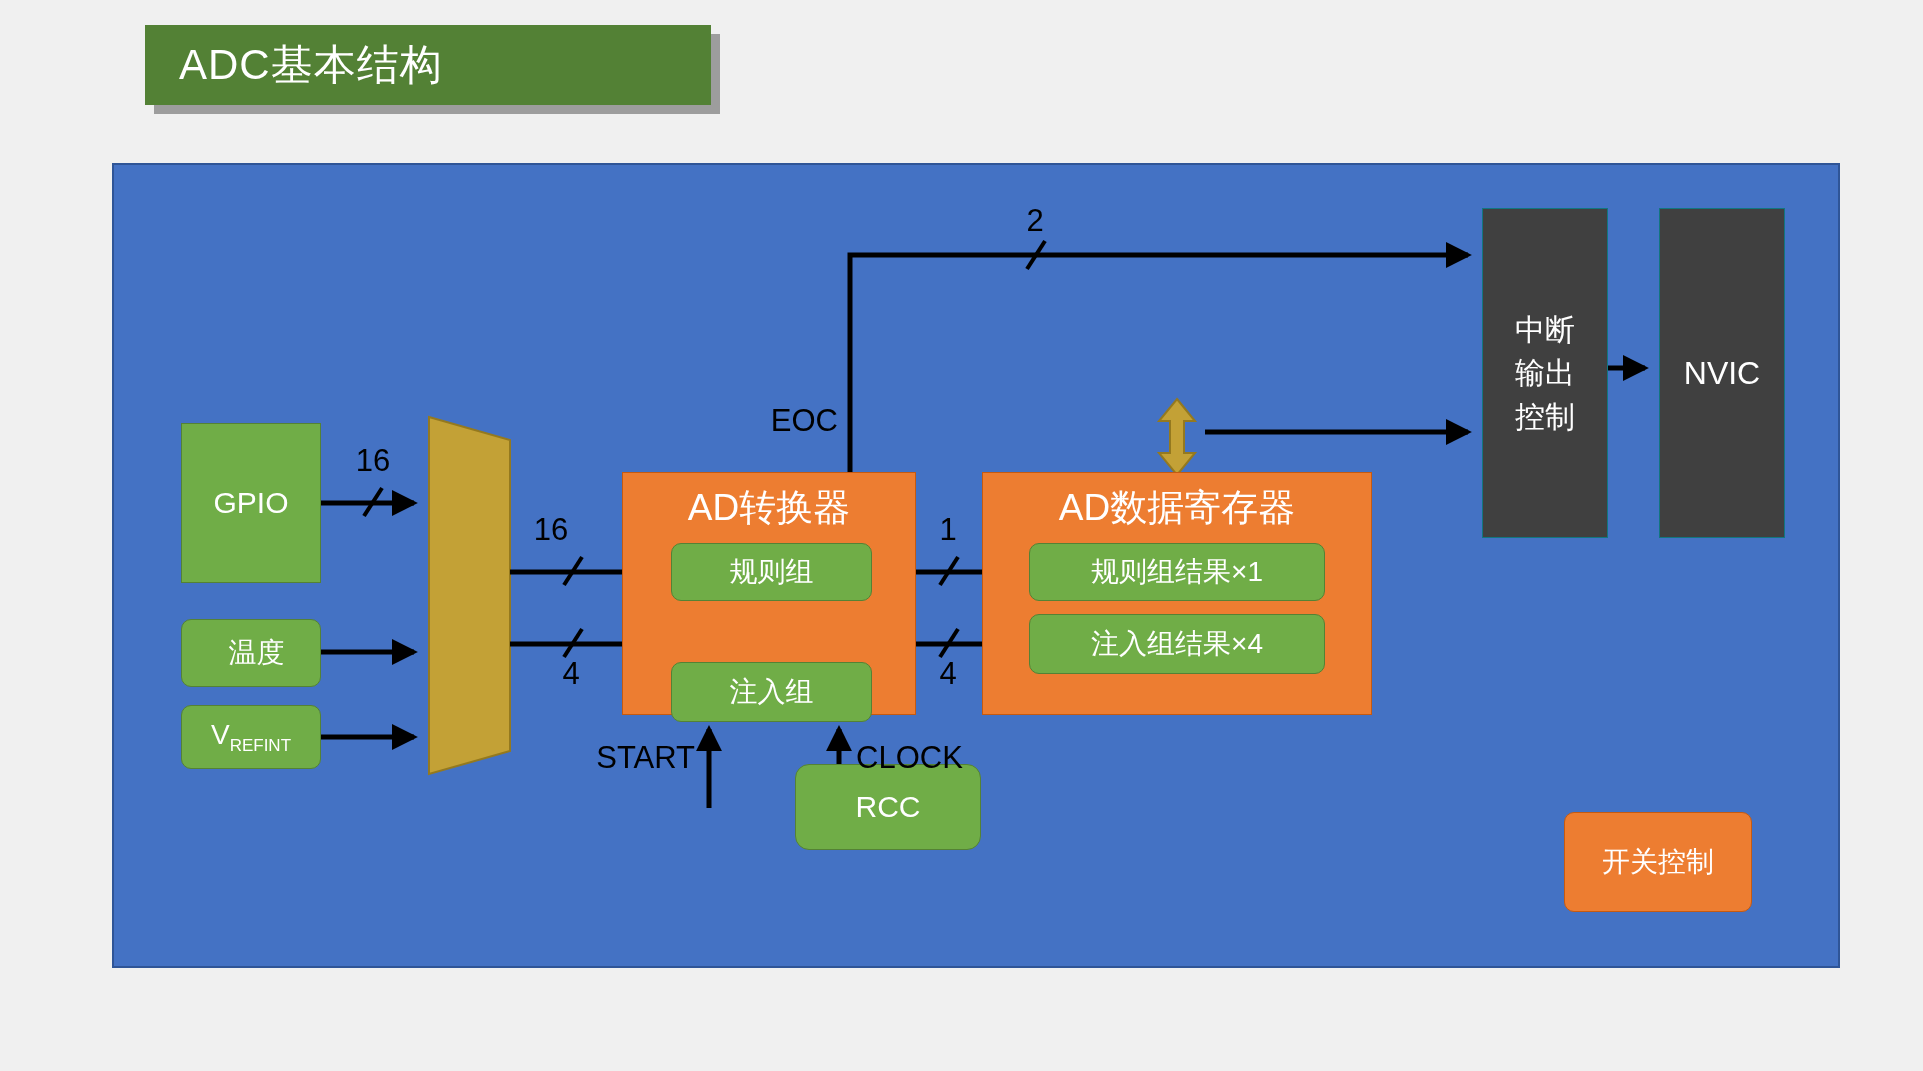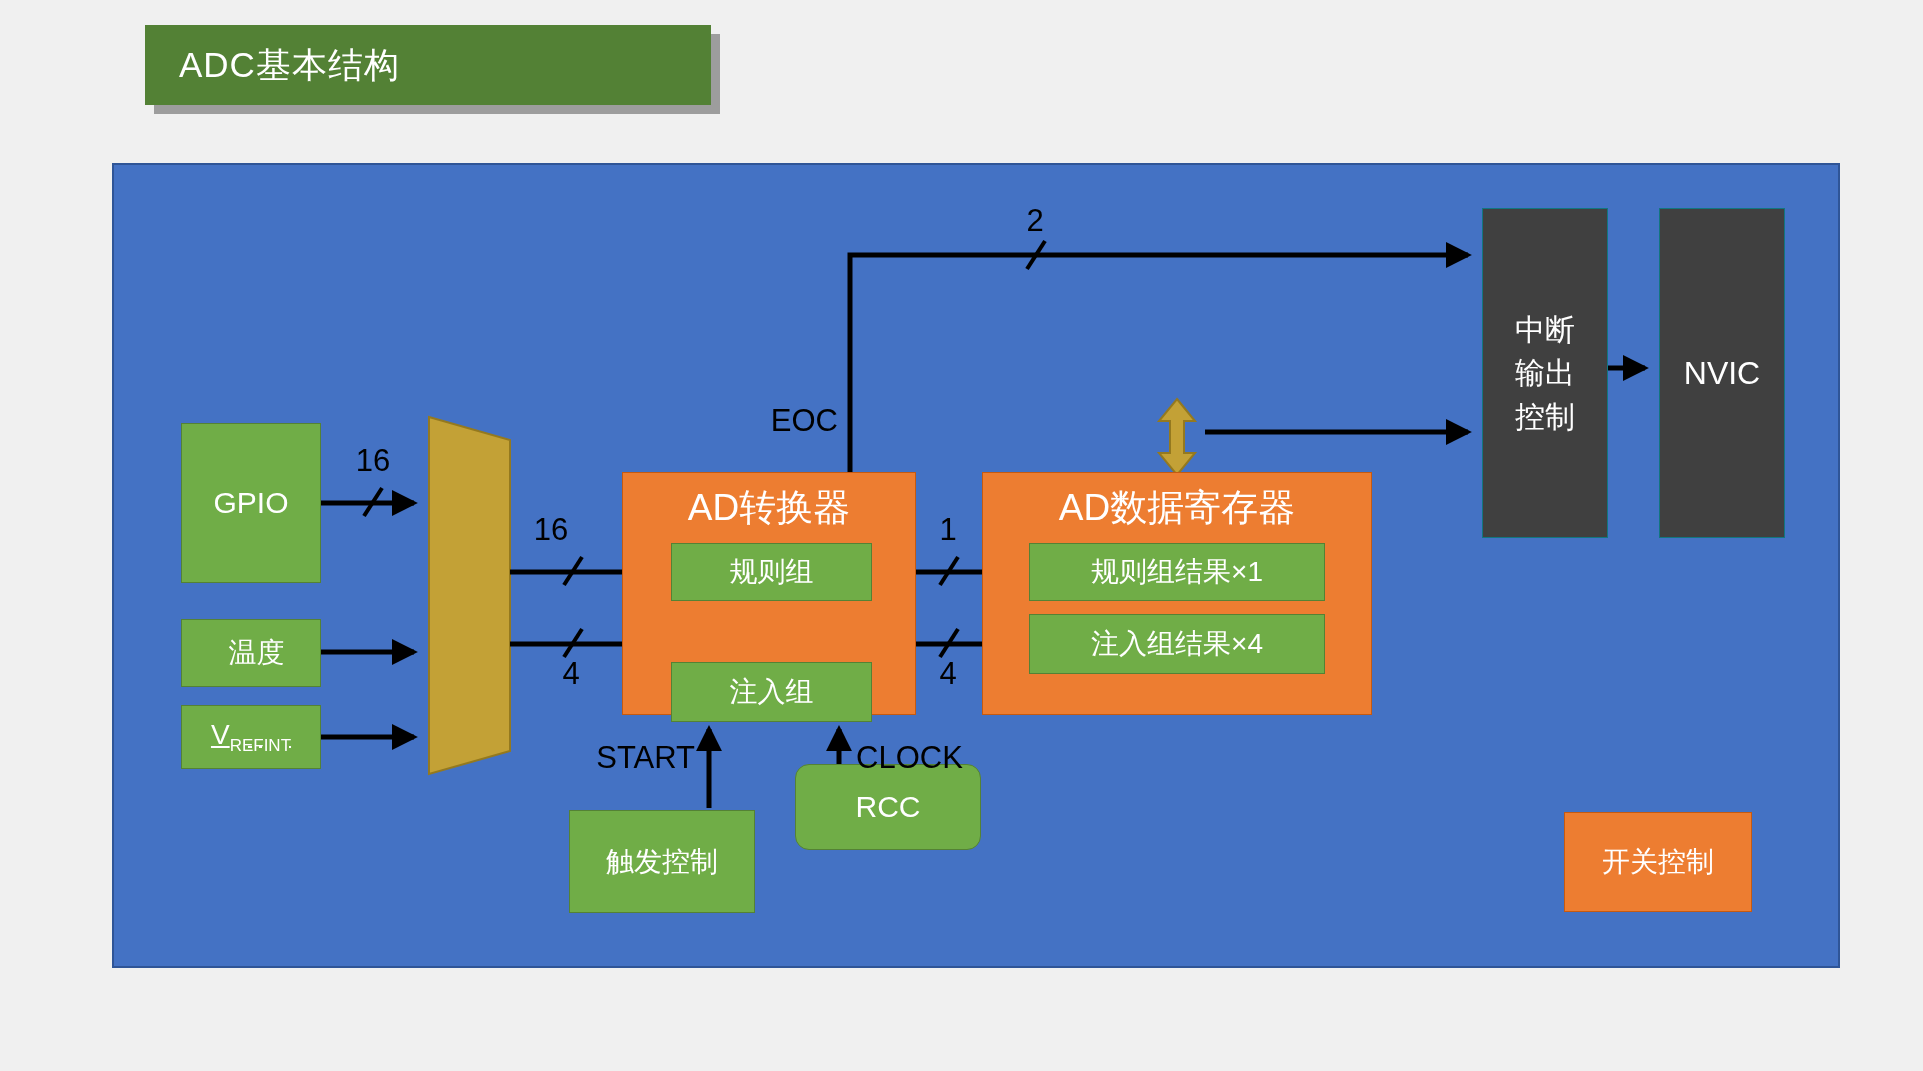--- a/index.html
+++ b/index.html
@@ -3,34 +3,34 @@
 <meta charset="utf-8">
 <style>
   * { margin:0; padding:0; box-sizing:border-box; }
   html,body { width:1923px; height:1071px; background:#f0f0f0; font-family:"Liberation Sans", sans-serif; }
   #stage { position:relative; width:1923px; height:1071px; background:#f0f0f0; overflow:hidden; }
 
   
   .title-shadow { position:absolute; left:154px; top:34px; width:566px; height:80px; background:#9d9d9d; }
   .title-banner { position:absolute; left:145px; top:25px; width:566px; height:80px; background:#538135;
                   color:#fff; display:flex; align-items:center; padding-left:34px;
-                  font-size:35px; font-weight:400; letter-spacing:1px; }
+                  font-size:42px; font-weight:400; letter-spacing:1px; }
 
   
   .panel { position:absolute; left:112px; top:163px; width:1728px; height:805px;
            background:#4472c4; border:2px solid #2f5597; }
 
   
   .box { position:absolute; display:flex; flex-direction:column; align-items:center; justify-content:center;
          color:#fff; text-align:center; z-index:3; }
   .green  { background:#70ad47; border:1px solid #548235; }
   .orange { background:#ed7d31; border:1px solid #c55a11; }
   .teal   { background:#404040; border:1px solid #117680; }
 
-  .fs28 { font-size:28px; }
+  .fs28 { font-size:28px;border-radius:10px; }
   .fs30 { font-size:30px; }
   .fs32 { font-size:32px; }
 
   
   .container-title { position:absolute; width:100%; top:10px; left:0; text-align:center; font-size:37px; color:#fff; }
 
   sub { font-size:17px; }
 
   
   .line-label { position:absolute; z-index:4; color:#000; font-size:31px; }
@@ -89,21 +89,21 @@
 
     <polygon points="1177,399 1195,421 1184,421 1184,453 1195,453 1177,475 1159,453 1170,453 1170,421 1159,421" fill="#c3a136" stroke="#94791f" stroke-width="2"></polygon>
   </svg>
 
   <div class="box green fs30" style="left:181px; top:423px; width:140px; height:160px;">
     <span>GPIO</span>
   </div>
   <div class="box green fs28" style="left:181px; top:619px; width:140px; height:68px;padding-left:11px;">
     <span>温度</span>
   </div>
-  <div class="box green fs28" style="left:181px; top:705px; width:140px; height:64px;text-decoration:underline;">
+  <div class="box green fs28" style="left:181px; top:705px; width:140px; height:64px;">
     <span><span>V</span><sub>REFINT</sub></span>
   </div>
 
   <div class="box orange" style="left:622px; top:472px; width:294px; height:243px;">
     <div class="container-title">AD转换器</div>
   </div>
   <div class="box green fs28" style="left:671px; top:543px; width:201px; height:58px;">
     <span>规则组</span>
   </div>
   <div class="box green fs28" style="left:671px; top:614px; width:201px; height:60px;margin-top:48px;">
@@ -126,23 +126,20 @@
       <div>中断</div>
       <div>输出</div>
       <div>控制</div>
     </div>
   </div>
 
   <div class="box teal fs32" style="left:1659px; top:208px; width:126px; height:330px;">
     <span>NVIC</span>
   </div>
 
-  <div class="box green fs28" style="left:569px; top:810px; width:186px; height:103px;">
-    <span>触发控制</span>
-  </div>
   <div class="box green fs30" style="left:795px; top:764px; width:186px; height:86px;border-radius:14px;">
     <span>RCC</span>
   </div>
   <div class="box orange fs28" style="left:1564px; top:812px; width:188px; height:100px;">
     <span>开关控制</span>
   </div>
 
   <div class="line-label t-center" style="left:347px; top:443px; width:52px;">16</div>
   <div class="line-label t-center" style="left:521px; top:512px; width:60px;">16</div>
   <div class="line-label t-center" style="left:546px; top:656px; width:50px;">4</div>

